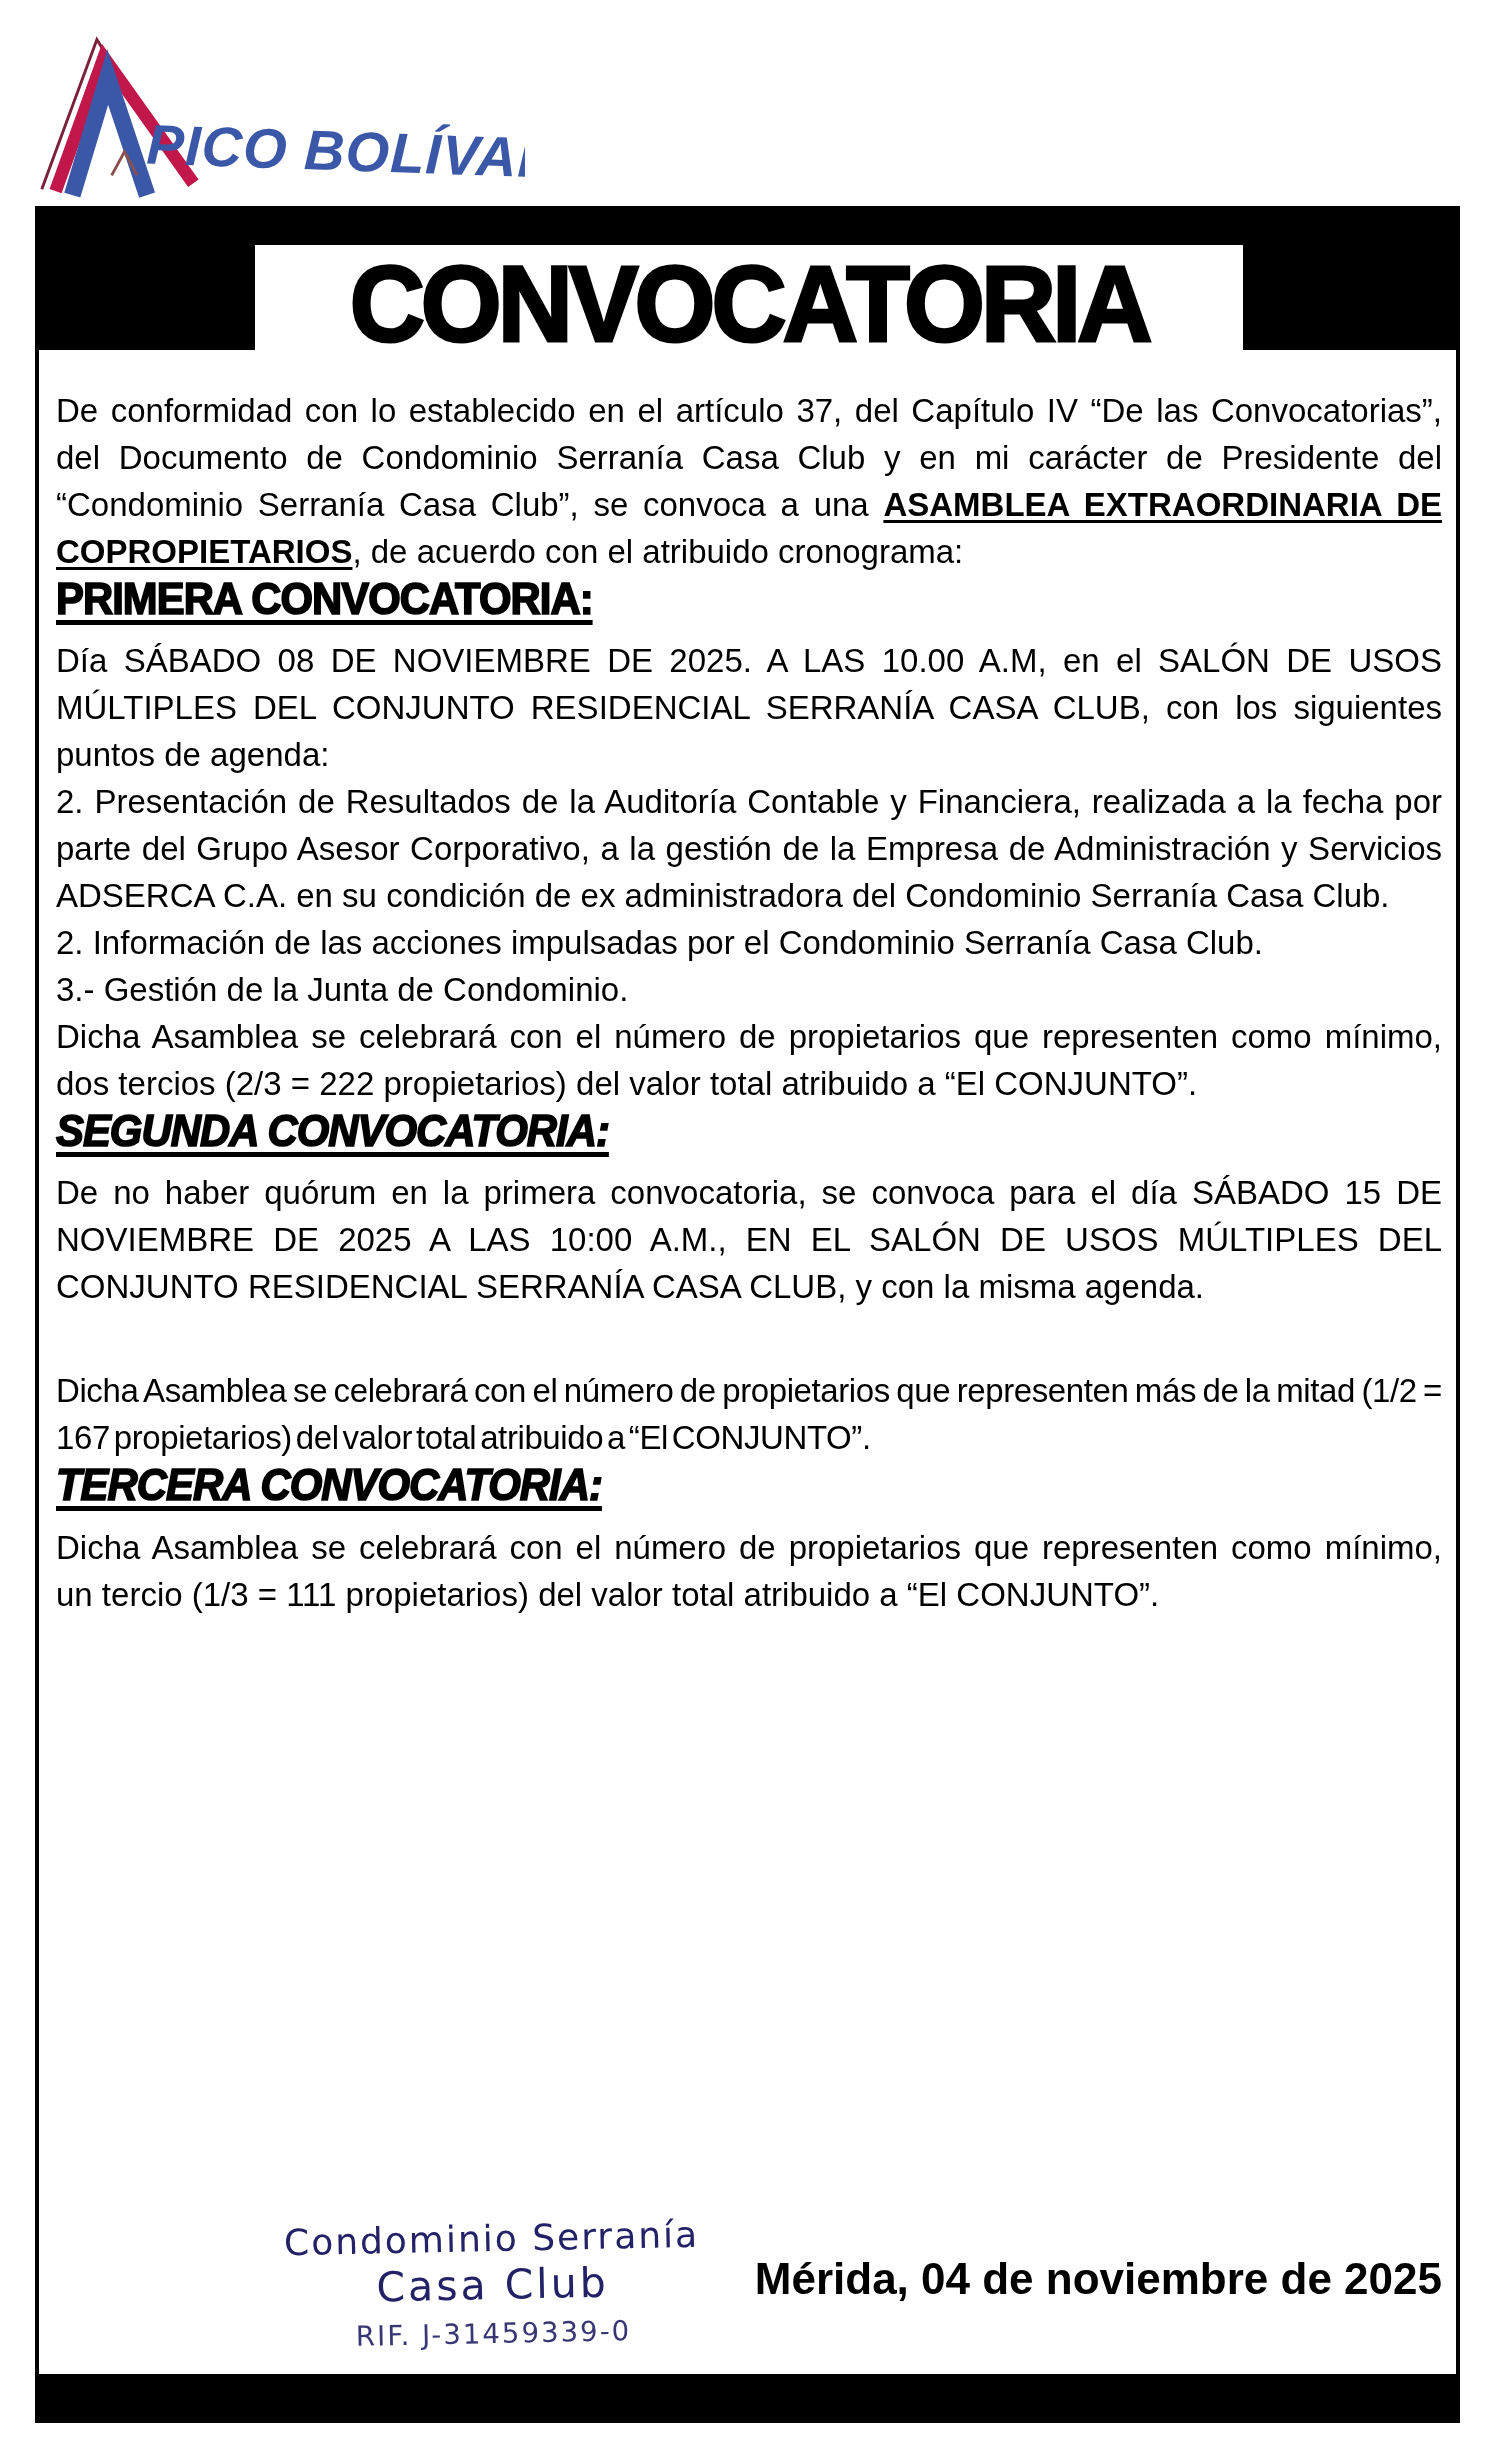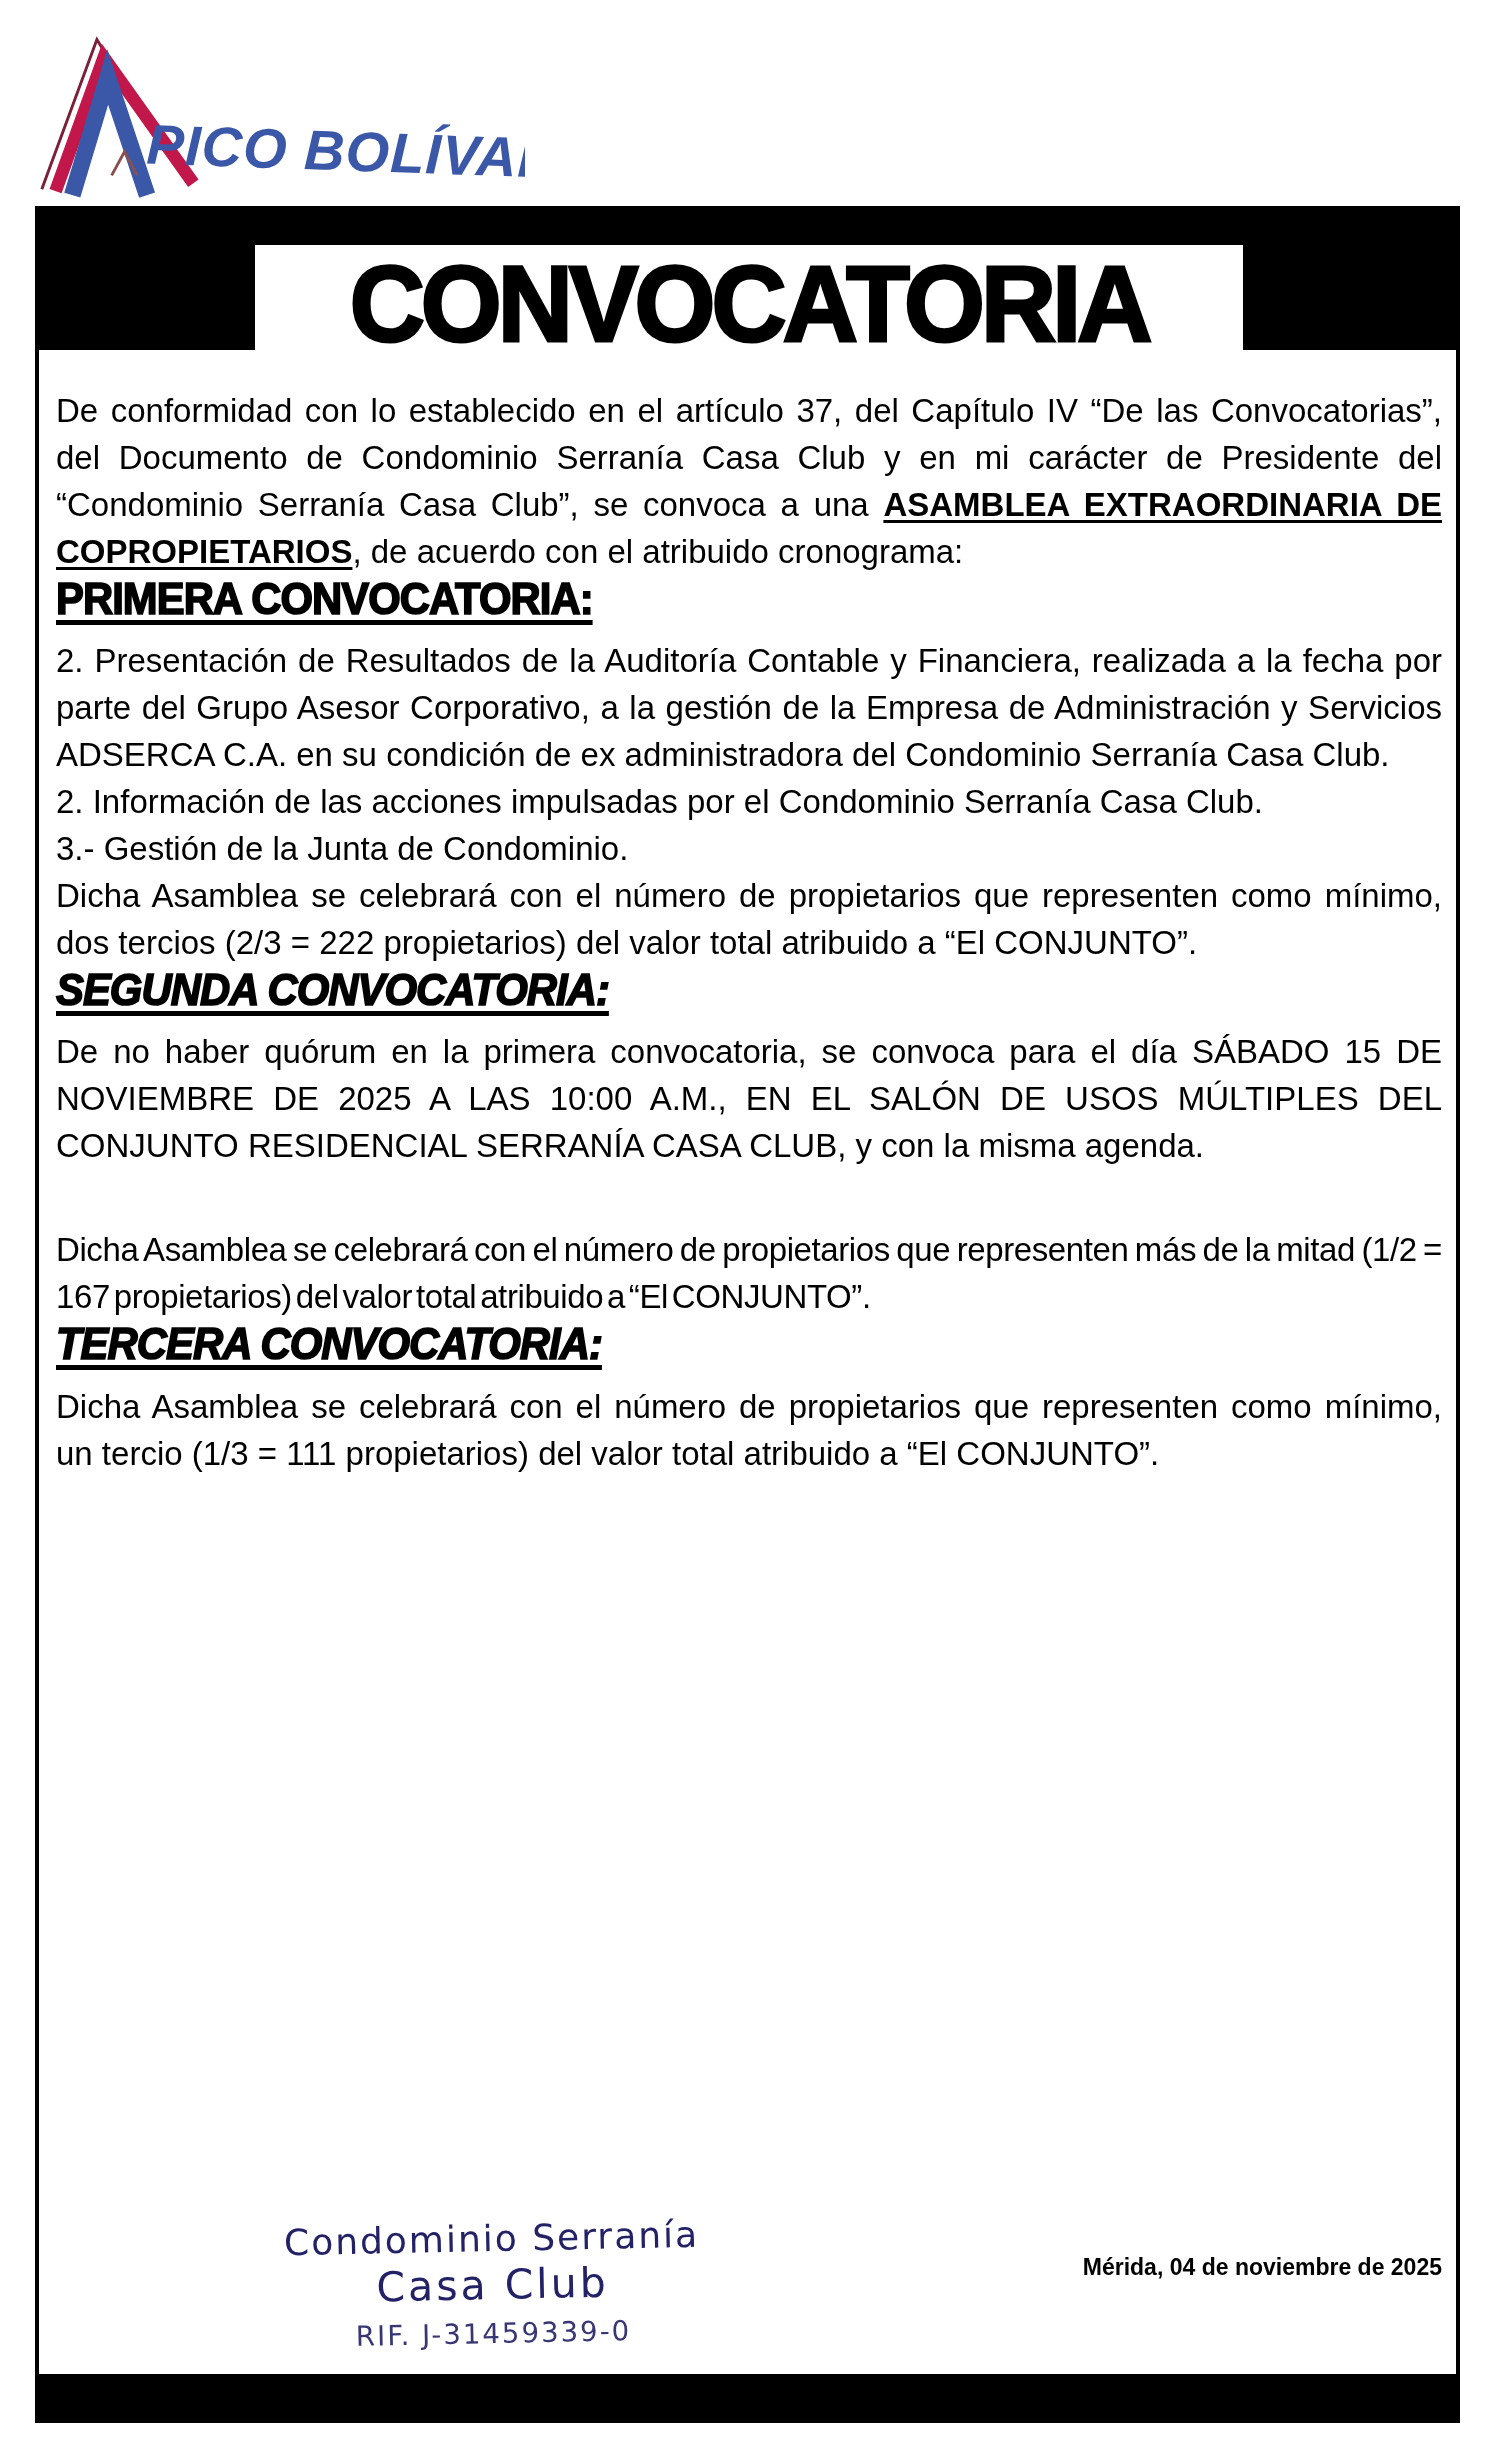--- a/index.html
+++ b/index.html
@@ -60,21 +60,21 @@
     position:absolute; left:187px; top:2218px; width:611px; z-index:4;
     text-align:center; transform:rotate(-1.2deg);
     font-family:"DejaVu Sans", sans-serif;
   }
   .stamp-l1 { font-size:36px; letter-spacing:2px; }
   .stamp-l2 { font-size:41px; letter-spacing:3px; margin-top:2px; }
   .stamp-l3 { font-size:27.6px; letter-spacing:2px; margin-top:7.9px; opacity:.9; }
 
   .dateline {
     position:absolute; right:56px; top:2254px; z-index:4;
-    font-size:23px; font-weight:bold; white-space:nowrap;
+    font-size:44px; font-weight:bold; white-space:nowrap;
   }
 </style>
 </head>
 <body>
 
 <div class="page">
 
   <div class="logo">
     <svg width="497" height="187" viewBox="0 0 505 190">
 
@@ -96,20 +96,21 @@
       <span class="title-text">CONVOCATORIA</span>
     </div>
     <div class="band-bottom"></div>
   </div>
 
   <div class="content">
 
     <p><span>De conformidad con lo establecido en el artículo 37, del Capítulo IV “De las Convocatorias”, del Documento de Condominio Serranía Casa Club y en mi carácter de Presidente del “Condominio Serranía Casa Club”, se convoca a una </span><span class="emph">ASAMBLEA EXTRAORDINARIA DE COPROPIETARIOS</span><span>, de acuerdo con el atribuido cronograma:</span></p>
 
     <p class="heading-row mt-first"><span class="section-heading">PRIMERA CONVOCATORIA:</span></p>
+    <p>Día SÁBADO 08 DE NOVIEMBRE DE 2025. A LAS 10.00 A.M, en el SALÓN DE USOS MÚLTIPLES DEL CONJUNTO RESIDENCIAL SERRANÍA CASA CLUB, con los siguientes puntos de agenda:</p>
     <p>2. Presentación de Resultados de la Auditoría Contable y Financiera, realizada a la fecha por parte del Grupo Asesor Corporativo, a la gestión de la Empresa de Administración y Servicios ADSERCA C.A. en su condición de ex administradora del Condominio Serranía Casa Club.</p>
     <p>2. Información de las acciones impulsadas por el Condominio Serranía Casa Club.</p>
     <p>3.- Gestión de la Junta de Condominio.</p>
     <p>Dicha Asamblea se celebrará con el número de propietarios que representen como mínimo, dos tercios (2/3 = 222 propietarios) del valor total atribuido a “El CONJUNTO”.</p>
 
     <p class="heading-row mt-section"><span class="section-heading">SEGUNDA CONVOCATORIA:</span></p>
     <p>De no haber quórum en la primera convocatoria, se convoca para el día SÁBADO 15 DE NOVIEMBRE DE 2025 A LAS 10:00 A.M., EN EL SALÓN DE USOS MÚLTIPLES DEL CONJUNTO RESIDENCIAL SERRANÍA CASA CLUB, y con la misma agenda.</p>
     <p class="tight-para">Dicha Asamblea se celebrará con el número de propietarios que representen más de la mitad (1/2 = 167 propietarios) del valor total atribuido a “El CONJUNTO”.</p>
 
     <p class="heading-row mt-section"><span class="section-heading">TERCERA CONVOCATORIA:</span></p>

